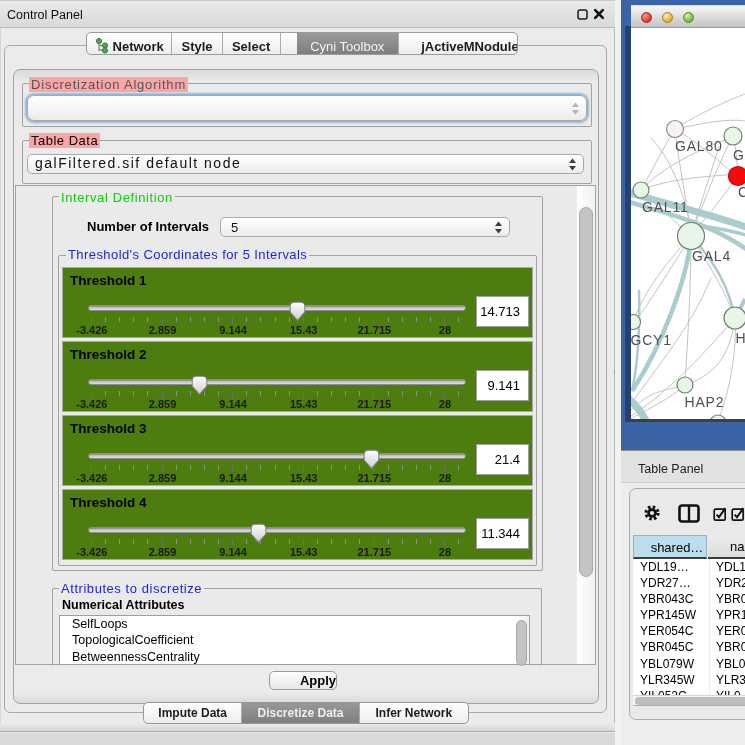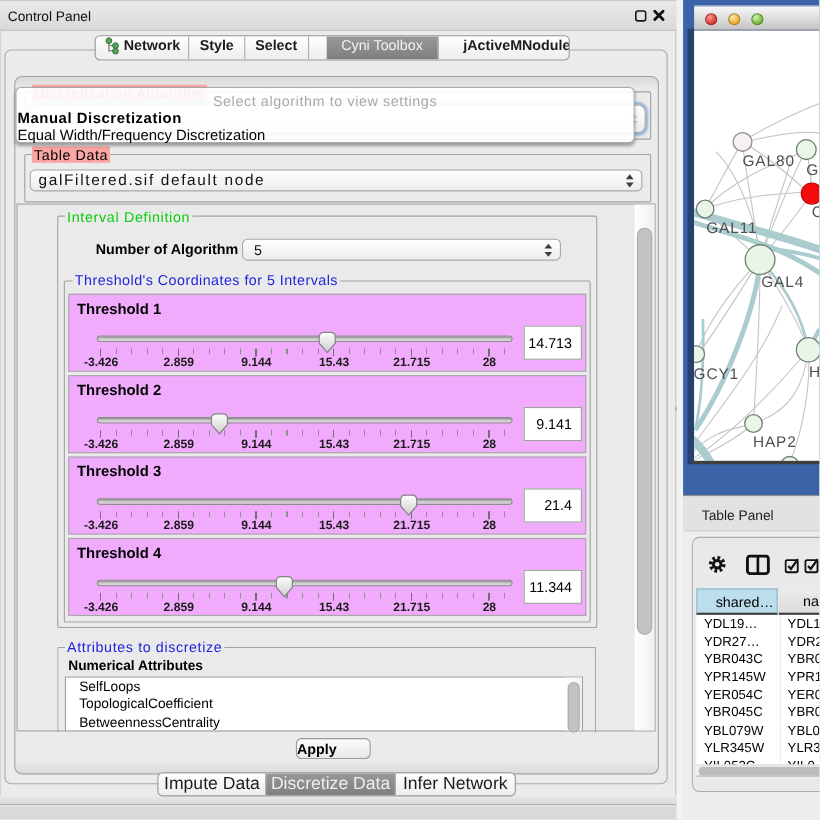--- a/index.html
+++ b/index.html
@@ -11,21 +11,21 @@
 
 #leftwin { left:0; top:0; width:615px; height:732px; background:#ebebeb; border-right:1px solid #b5b5b5; border-left:1px solid #d4d4d4; }
 #titlebar { left:0; top:0; width:615px; height:28px; background:linear-gradient(#e9e9e9,#d9d9d9); border-bottom:1px solid #bcbcbc; border-top:1px solid #c9c9c9; }
 #titlebar .t { position:absolute; left:7px; top:7px; font-size:12.5px; color:#111; }
 
 
 #outerpanel { left:4px; top:45px; width:603px; height:668px; border:1px solid #a9a9a9; border-radius:6px; background:#ebebeb; }
 
 
 #toptabs { left:86px; top:32px; width:432px; height:23px; border:1px solid #9b9b9b; border-radius:5px; background:linear-gradient(#ffffff,#ededed); display:flex; overflow:hidden; font-size:13px; font-weight:bold; color:#1c1c1c; }
-#toptabs .tab { display:flex; align-items:flex-start; justify-content:center; height:100%; border-right:1px solid #ababab; }
+#toptabs .tab { display:flex; align-items:flex-end; justify-content:center; height:100%; border-right:1px solid #ababab; }
 #toptabs .tab:last-child { border-right:none;padding-left:31px; }
 #toptabs .dark { background:linear-gradient(#999999,#7f7f7f); color:#f3f3f3; font-weight:normal;margin-left:16px; }
 
 
 #innerpanel { left:13px; top:69px; width:586px; height:635px; border:1px solid #a3a3a3; border-radius:7px; background:linear-gradient(#d9d9d9 0px, #ebebeb 12px, #ebebeb 622px, #d9d9d9 634px); }
 
 .group { position:absolute; border:1px solid #a2a2a2; border-radius:2px; }
 .glabel { position:absolute; font-size:13px; background:#fca5a5; padding:0 2px; white-space:nowrap; }
 
 .combo { position:absolute; border:1px solid #a9a9a9; border-radius:5px; background:linear-gradient(#ffffff,#ececec); font-size:13px; color:#111; }
@@ -35,42 +35,42 @@
 
 #popup { left:14px; top:79px; width:563px; height:51px; background:rgba(255,255,255,0.92); border:1px solid #a8a8a8; border-radius:5px; box-shadow:0 2px 3px rgba(60,60,60,0.45); }
 #popup .r1 { position:absolute; top:4px; left:0; width:100%; text-align:center; font-size:13px; letter-spacing:0.55px; color:#a9a9a9; }
 #popup .r2 { position:absolute; top:20px; left:1px; font-size:13.5px; letter-spacing:0.5px; font-weight:bold; color:#000; }
 #popup .r3 { position:absolute; top:35px; left:1px; font-size:13.5px; color:#000; }
 
 
 #viewport { left:15px; top:185px; width:581px; height:480px; border:1px solid #a2a2a2; background:#eaeaea; }
 
 
-.tblock { position:absolute; left:62px; width:471px; height:71px; border:1px solid #a8a8a8; background:#f0abfc; }
+.tblock { position:absolute; left:62px; width:471px; height:71px; border:1px solid #a8a8a8; background:#4d7c0f; }
 .tblock .tl { position:absolute; left:7px; top:5px; font-size:13.5px; font-weight:bold; color:#000; }
 .track { position:absolute; left:25px; top:37px; width:378px; height:6px; border-radius:3px; background:linear-gradient(#828282,#c9c9c9 45%,#dcdcdc); border:1px solid #8d8d8d; }
 .ticks-min { position:absolute; left:28px; top:49px; width:370px; height:5px; background:repeating-linear-gradient(to right,#8d8d8d 0 1px,transparent 1px 14.12px); }
 .ticks-maj { position:absolute; left:28px; top:49px; width:356px; height:7px; background:repeating-linear-gradient(to right,#6f6f6f 0 1px,transparent 1px 70.6px); }
 .tlab { position:absolute; top:56px; width:70px; margin-left:-35px; text-align:center; font-size:11px; font-weight:bold; color:#1a1a1a; }
 .thumb { position:absolute; top:32.5px; margin-left:-8.5px; }
 .vbox { position:absolute; left:413px; top:28px; width:53px; height:31px; background:#fff; border:1px solid #9e9e9e; font-size:13px; color:#000; text-align:right; padding:7px 8px 0 0; }
 
 
 #attlist { left:59px; top:615px; width:471px; height:50px; background:#fff; border:1px solid #9e9e9e; font-size:12.5px; color:#000; overflow:hidden; }
 #attlist div { padding-left:12px; height:16.4px; line-height:16.4px; }
 
 
 .sbv { position:absolute; background:linear-gradient(to right,#ffffff,#f0f0f0); }
 .sbthumb { position:absolute; background:#c3c3c3; border:1px solid #a9a9a9; border-radius:7px; }
 
 
-.btn { position:absolute; border:1px solid #9a9a9a; border-radius:5px; background:linear-gradient(#fdfdfd,#e7e7e7); font-size:13px; font-weight:bold; color:#000; text-align:left; }
-
-
-#bottabs { left:143px; top:702px; width:326px; height:22px; border:1px solid #999; border-radius:5px; background:linear-gradient(#ffffff,#ededed); display:flex; overflow:hidden; font-size:16px; font-weight:normal; color:#1c1c1c; }
+.btn { position:absolute; border:1px solid #9a9a9a; border-radius:5px; background:linear-gradient(#fdfdfd,#e7e7e7); font-size:13px; font-weight:bold; color:#000; text-align:right; }
+
+
+#bottabs { left:143px; top:702px; width:326px; height:22px; border:1px solid #999; border-radius:5px; background:linear-gradient(#ffffff,#ededed); display:flex; overflow:hidden; font-size:12px; font-weight:bold; color:#1c1c1c; }
 #bottabs .tab { display:flex; align-items:center; justify-content:center; height:100%; border-right:1px solid #ababab; }
 #bottabs .tab:last-child { border-right:none; }
 #bottabs .dark { background:linear-gradient(#989898,#7f7f7f); color:#efefef; }
 
 
 #bluebg { left:621px; top:0; width:124px; height:451px; background:#3a63a8; }
 #lightgap { left:615px; top:0; width:6px; height:745px; background:#f2f2f2; }
 #nettitle { left:631px; top:5px; width:114px; height:23px; background:linear-gradient(#f8f8f8,#c3c3c3); border-top:1px solid #dcdcdc; border-bottom:1px solid #9a9a9a; }
 #netcanvas { left:631px; top:28px; width:114px; height:391px; background:#fff; overflow:hidden; }
 #netshadow { left:629px; top:419px; width:116px; height:3px; background:#3f3f3f; }
@@ -143,21 +143,21 @@
     <svg width="9" height="13" viewBox="0 0 9 13">
         <path d="M4.5 0.5 L8 5 H1 Z" fill="#3c3c3c"></path>
         <path d="M4.5 12.5 L8 8 H1 Z" fill="#3c3c3c"></path>
       </svg>
   </div>
 
   <div class="abs" id="viewport"></div>
 
   <div class="group" style="left:52px;top:196px;width:491px;height:375px"></div>
   <div class="glabel" style="left:59px;top:190px;color:#0ccc0c;background:#eaeaea;letter-spacing:0.6px">Interval Definition</div>
-  <div class="abs" style="left:87px;top:219px;font-size:13px;font-weight:bold;color:#000">Number of Algorithm</div>
+  <div class="abs" style="left:87px;top:219px;font-size:13px;font-weight:bold;color:#000">Number of Intervals</div>
   <div class="combo" style="left:220px;top:217px;width:290px;height:20px">
     <span class="ct">5</span>
     <svg width="9" height="13" viewBox="0 0 9 13">
         <path d="M4.5 0.5 L8 5 H1 Z" fill="#3c3c3c"></path>
         <path d="M4.5 12.5 L8 8 H1 Z" fill="#3c3c3c"></path>
       </svg>
   </div>
 
   <div class="group" style="left:58px;top:255px;width:479px;height:311px"></div>
   <div class="glabel" style="left:66px;top:247px;color:#2222dd;background:#eaeaea;letter-spacing:0.42px">Threshold's Coordinates for 5 Intervals</div>
@@ -269,25 +269,20 @@
   <div class="sbthumb" style="left:579px;top:207px;width:14px;height:370px"></div>
 
   <div class="btn" style="left:269px;top:671px;width:68px;height:19px;line-height:17px">Apply</div>
 
   <div class="abs" id="bottabs">
     <div class="tab" style="width:99px">Impute Data</div>
     <div class="tab dark" style="width:118px">Discretize Data</div>
     <div class="tab" style="width:109px">Infer Network</div>
   </div>
 
-  <div class="abs" id="popup">
-    <div class="r1">Select algorithm to view settings</div>
-    <div class="r2">Manual Discretization</div>
-    <div class="r3">Equal Width/Frequency Discretization</div>
-  </div>
 
   <div class="abs" style="left:614px;top:369px;width:4px;height:5px;background:#9a9a9a;border-radius:2px"></div>
 
   <div class="abs" id="lightgap"></div>
   <div class="abs" id="bluebg"></div>
   <div class="abs" id="netleft"></div>
   <div class="abs" id="nettitle">
     <div class="light" style="left:10px;background:radial-gradient(circle at 35% 30%,#f99c94,#e2453c 60%,#b1271f);border:1px solid #a02319"></div>
     <div class="light" style="left:31px;background:radial-gradient(circle at 35% 30%,#ffe9b0,#e9b63e 60%,#c28a1c);border:1px solid #ad7f1d"></div>
     <div class="light" style="left:52px;background:radial-gradient(circle at 35% 30%,#d2f0b6,#7cc04d 60%,#4e9423);border:1px solid #58881f"></div>

